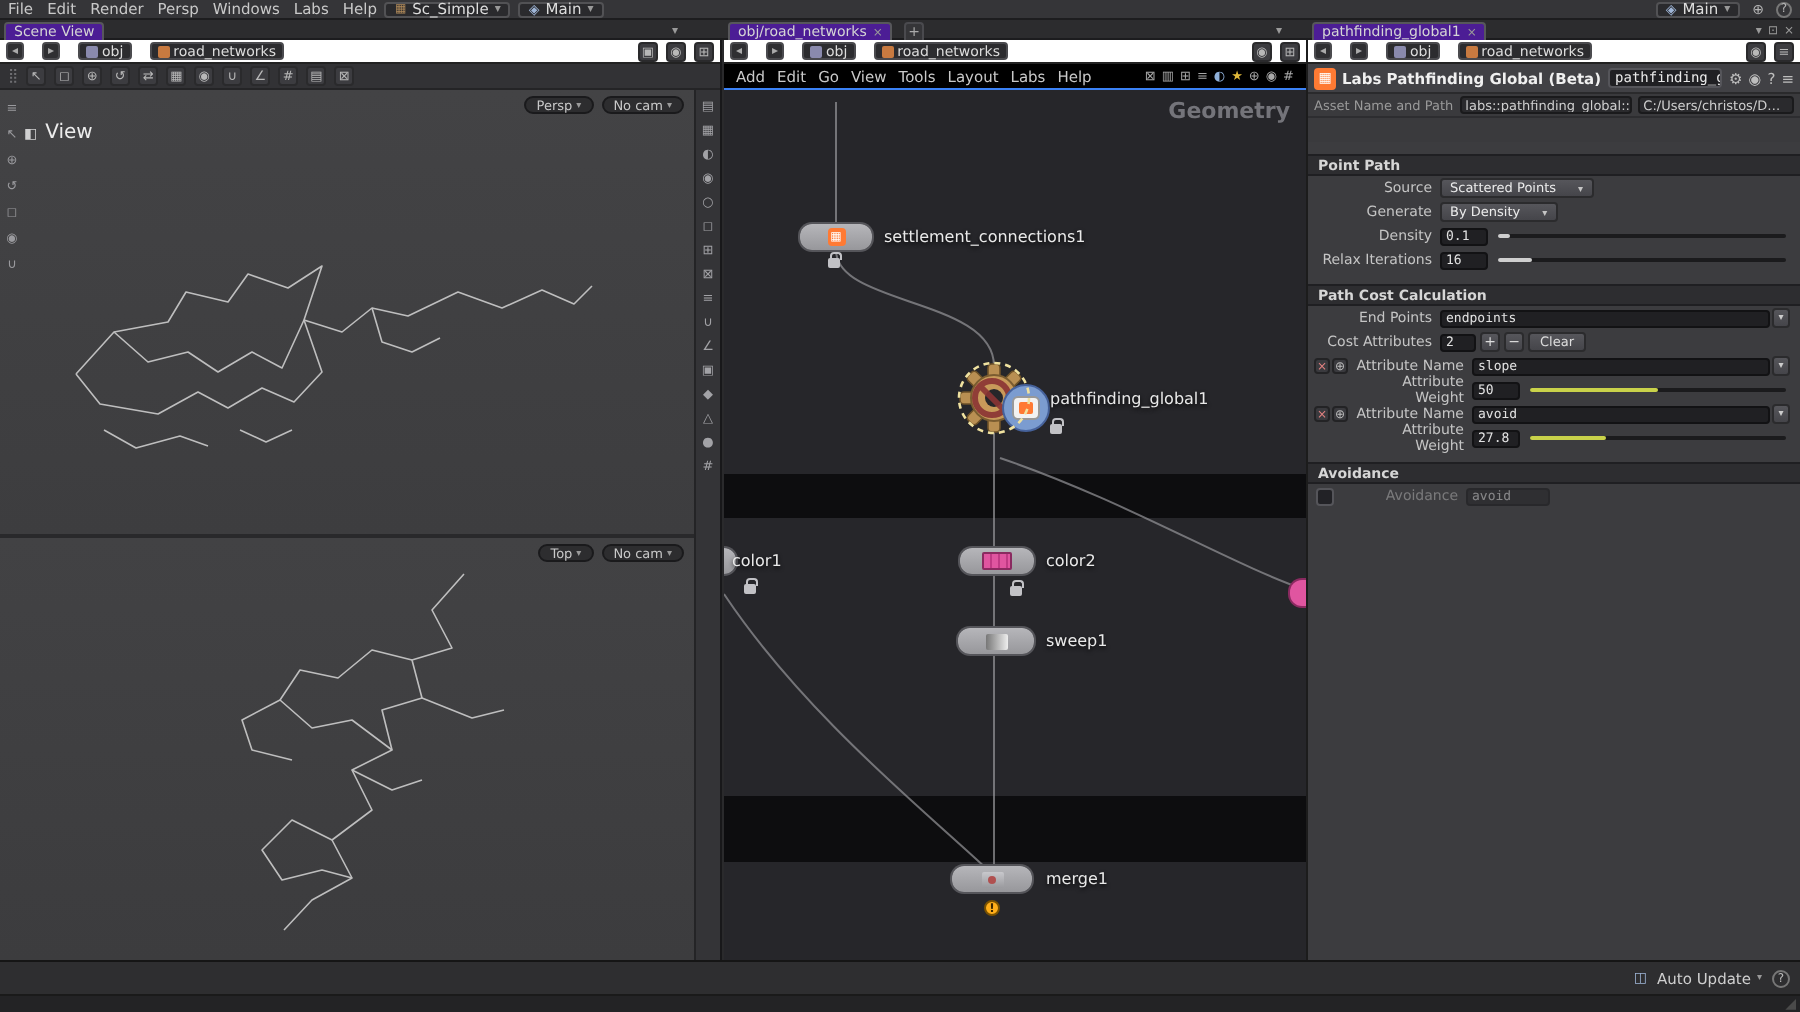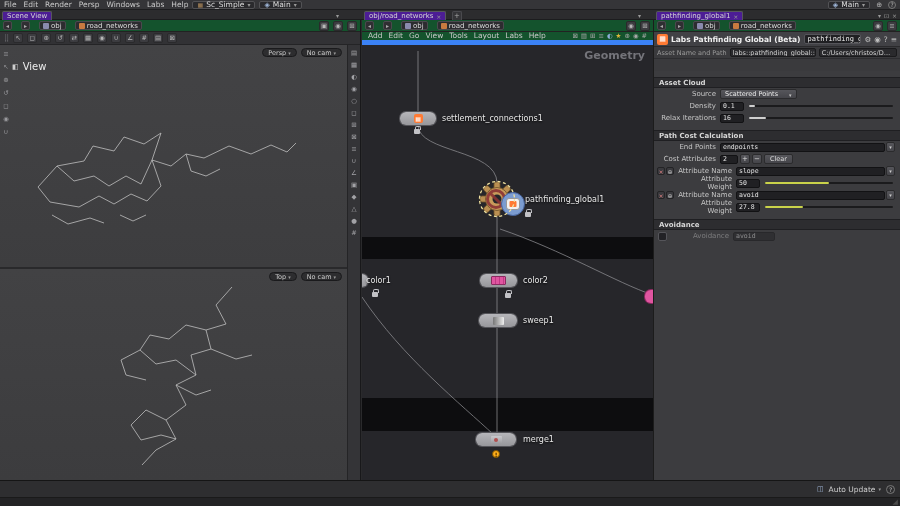--- a/index.html
+++ b/index.html
@@ -26,21 +26,21 @@
   .ptab{position:absolute;top:1px;height:9px;display:flex;align-items:center;gap:3px;padding:0 4px;
         background:#4c1d95;border:1px solid #57575b;border-bottom:none;border-radius:2px 2px 0 0;
         font-size:7px;color:#d5d5d5;white-space:nowrap}
   .ptab .x{color:#999;font-size:6px}
   .ptab-plus{position:absolute;top:1px;height:9px;width:10px;display:flex;align-items:center;justify-content:center;
         background:#353538;border:1px solid #4a4a4e;border-bottom:none;border-radius:2px 2px 0 0;color:#aaa;font-size:7px}
   .strip-ics{position:absolute;top:0;height:10px;display:flex;align-items:center;gap:3px;color:#9a9a9a;font-size:6px}
 
   
   .pane{position:absolute;top:20px;height:460px}
-  .pathbar{display:flex;align-items:center;gap:9px;height:12px;background:#14532d;
+  .pathbar{display:flex;align-items:center;gap:9px;height:12px;background:#ffffff;
            border-bottom:1px solid #222;padding:0 3px}
   .nav{width:9px;height:9px;display:flex;align-items:center;justify-content:center;color:#aaa;font-size:6px;
        background:#2f2f32;border:1px solid #4a4a4e;border-radius:2px}
   .chip{display:inline-flex;align-items:center;gap:2px;height:9px;padding:0 3px;background:#2c2c2f;
         border:1px solid #4a4a4e;border-radius:2px;font-size:7px;color:#ddd;white-space:nowrap}
   .chip-ic{width:6px;height:6px;border-radius:1px}
   .ic-obj{background:#8a8aad}
   .ic-net{background:#c87a40}
   .bar-sp{flex:1}
 
@@ -66,22 +66,22 @@
   .badge .dd{font-size:5px}
   .wire-svg{position:absolute;inset:0}
   .left-col{position:absolute;left:1px;top:30px;display:flex;flex-direction:column;gap:5px;
             color:#9a9a9e;font-size:6.5px;align-items:center;width:10px}
   .right-col{position:absolute;right:0;top:25px;bottom:0;width:13px;background:#343437;
              border-left:1px solid #242426;display:flex;flex-direction:column;align-items:center;
              gap:4px;padding-top:4px;color:#a2a2a6;font-size:6.5px}
 
   
   .network-pane{left:362px;width:291px;background:#29292d}
-  .net-menubar{display:flex;align-items:flex-end;gap:5px;height:13px;background:#14532d;
-               border-bottom:5px solid #3b82f6;padding:0 6px;font-size:7.5px;color:#c9c9c9}
+  .net-menubar{display:flex;align-items:center;gap:5px;height:13px;background:#000000;
+               border-bottom:1px solid #3b82f6;padding:0 6px;font-size:7.5px;color:#c9c9c9}
   .net-menus{display:flex;gap:6px}
   .net-tools{display:flex;gap:3px;color:#a8a8a8;font-size:6.5px}
   .net-tools span:nth-child(6){color:#e0b83a}
   .net-tools span:nth-child(5){color:#8fb0da}
   .canvas{position:absolute;left:0;right:0;top:25px;bottom:0;background:#26262a;overflow:hidden}
   .band{position:absolute;left:0;right:0;background:#0d0d0f}
   .band1{top:192px;height:22px}
   .band2{top:353px;height:33px}
   .context-label{position:absolute;top:4px;right:8px;font-size:11px;font-weight:bold;color:#74747a}
   .hnode{position:absolute;height:13px;border-radius:6px;background:linear-gradient(#b6b6ba,#97979b);
@@ -497,25 +497,32 @@
 
     <div class="asset-row">
       <span class="asset-label">Asset Name and Path</span>
       <span class="asset-field af1">labs::pathfinding_global::1.0</span>
       <span class="asset-field af2">C:/Users/christos/Documents/SideFX/SideFXLabs...</span>
     </div>
 
 
     <div class="p-body">
 
-      <div class="sect">Asset Cloud</div>
+      <div class="sect">Point Path</div>
       <div class="prow">
         <span class="plabel">Source</span>
         <span class="pmenu">
           <span>Scattered Points</span>
+          <span class="dd">▾</span>
+        </span>
+      </div>
+      <div class="prow">
+        <span class="plabel">Generate</span>
+        <span class="pmenu">
+          <span>By Density</span>
           <span class="dd">▾</span>
         </span>
       </div>
       <div class="prow">
         <span class="plabel">Density</span>
         <span class="pfield w22">0.1</span>
         <span class="slider">
           <span class="fill white" style="width: 4%;"></span>
         </span>
       </div>

